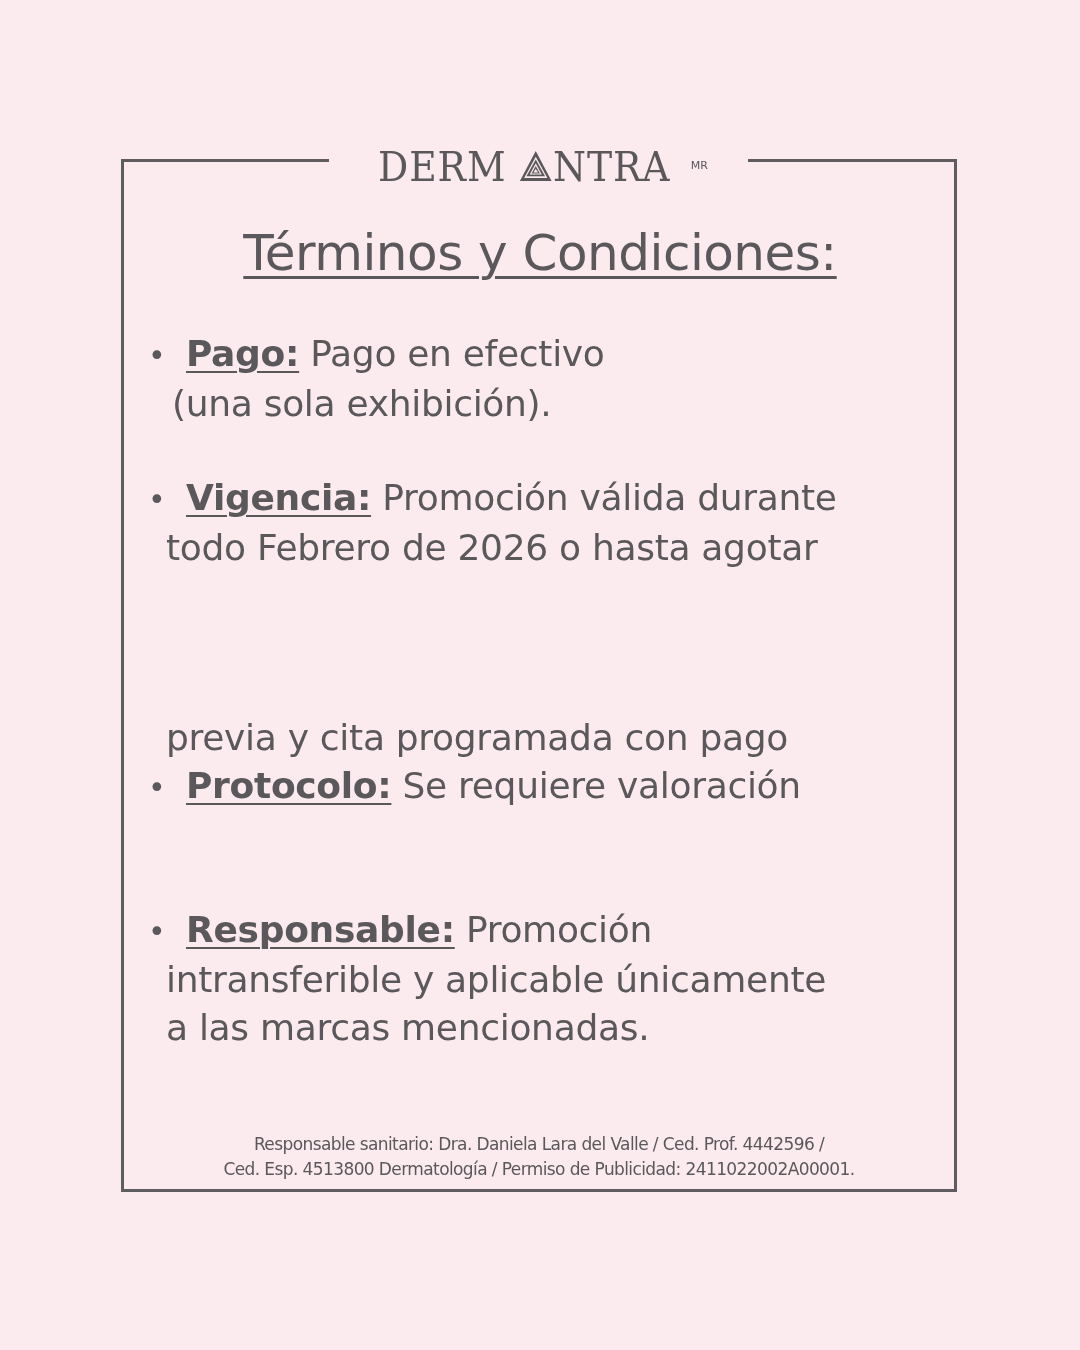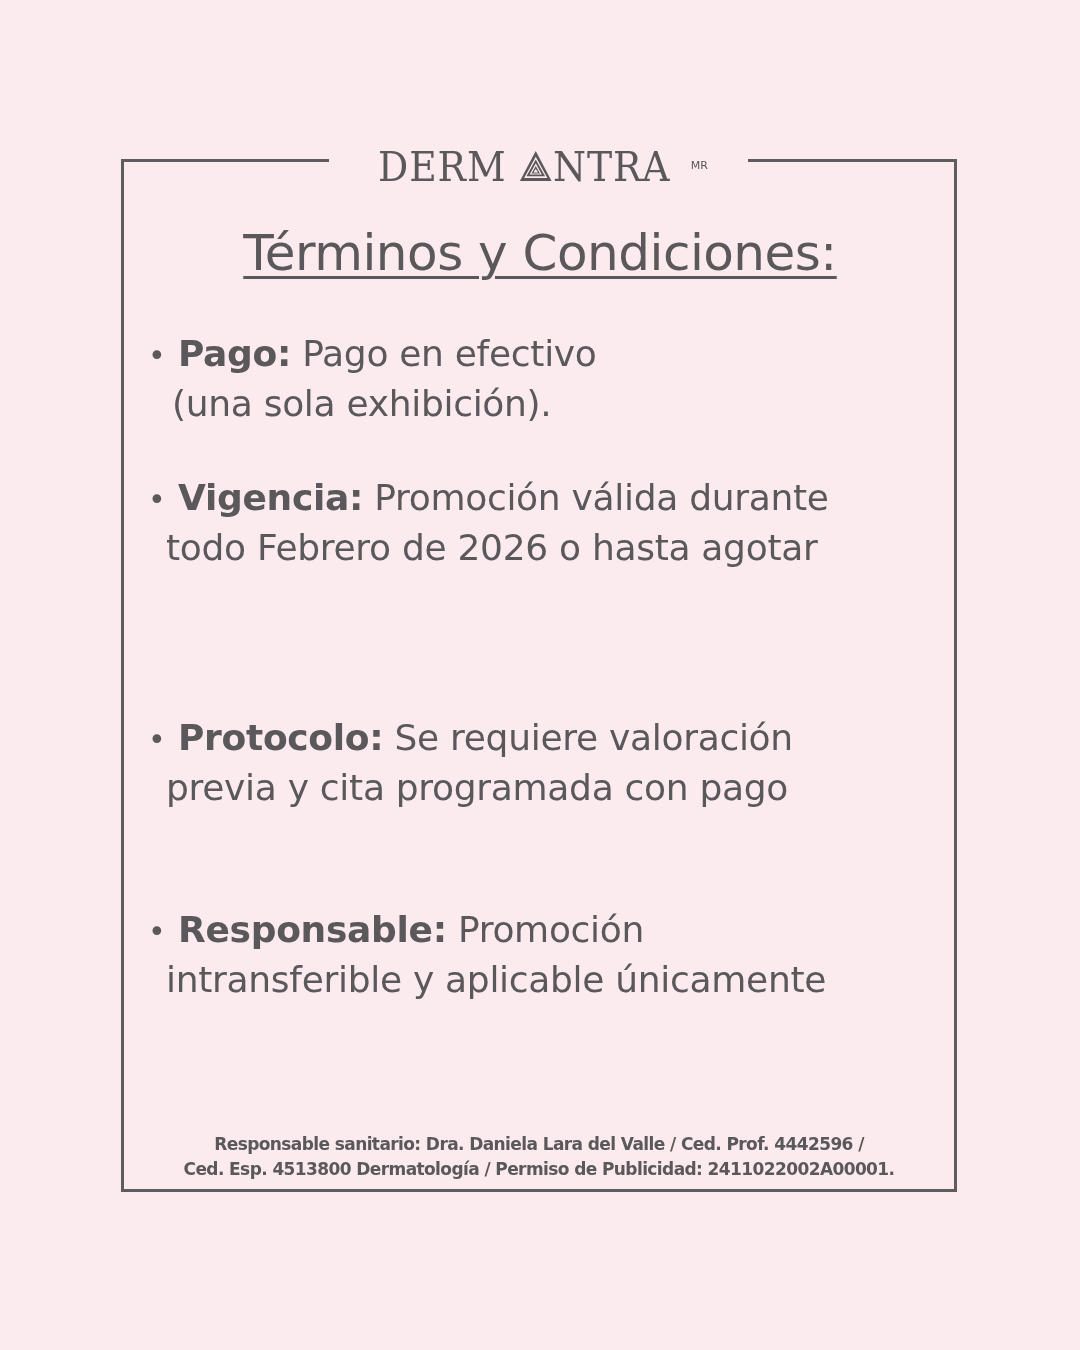--- a/index.html
+++ b/index.html
@@ -58,37 +58,38 @@
     position: absolute;
     left: 148px;
     font-size: 36px;
     line-height: 48px;
     letter-spacing: -0.3px;
   }
   .item .line { white-space: nowrap; display: block; }
   .item .bullet { display: inline-block; width: 30px; font-size: 30px; }
   .item .label {
     font-weight: bold;
+    text-decoration: underline;
     text-decoration-thickness: 2px;
     text-underline-offset: 5px;
+    margin-left: 8px;
   }
   .item-1 { top: 330px; }
   .item-2 { top: 474px; }
   .item-3 { top: 714px; }
   .item-4 { top: 906px; }
 
   .footer {
     position: absolute;
     left: 121px; width: 836px; top: 1132px;
     text-align: center;
     font-size: 17px;
     line-height: 25px;
     letter-spacing: -0.6px;
     color: #5a585b;
-    font-weight: bold;
   }
 </style>
 </head>
 <body>
 
 <div class="top-line top-left"></div>
 <div class="top-line top-right"></div>
 <div class="frame"></div>
 
 <div class="logo">
@@ -113,25 +114,26 @@
   <span class="line"><span class="bullet">•</span><span class="label">Pago:</span> <span>Pago en efectivo</span></span>
   <span class="line" style="padding-left:24px"><span>(una sola exhibición).</span></span>
 </div>
 
 <div class="item item-2">
   <span class="line"><span class="bullet">•</span><span class="label">Vigencia:</span> <span>Promoción válida durante</span></span>
   <span class="line" style="padding-left:18px"><span>todo Febrero de 2026 o hasta agotar</span></span>
 </div>
 
 <div class="item item-3">
+  <span class="line" style="padding-left:18px"><span>previa y cita programada con pago</span></span>
   <span class="line"><span class="bullet">•</span><span class="label">Protocolo:</span> <span>Se requiere valoración</span></span>
-  <span class="line" style="padding-left:18px"><span>previa y cita programada con pago</span></span>
 </div>
 
 <div class="item item-4">
   <span class="line"><span class="bullet">•</span><span class="label">Responsable:</span> <span>Promoción</span></span>
   <span class="line" style="padding-left:18px"><span>intransferible y aplicable únicamente</span></span>
+  <span class="line" style="padding-left:18px"><span>a las marcas mencionadas.</span></span>
 </div>
 
 <div class="footer">
   <div>Responsable sanitario: Dra. Daniela Lara del Valle / Ced. Prof. 4442596 /</div>
   <div>Ced. Esp. 4513800 Dermatología / Permiso de Publicidad: 2411022002A00001.</div>
 </div>
 
 </body></html>

